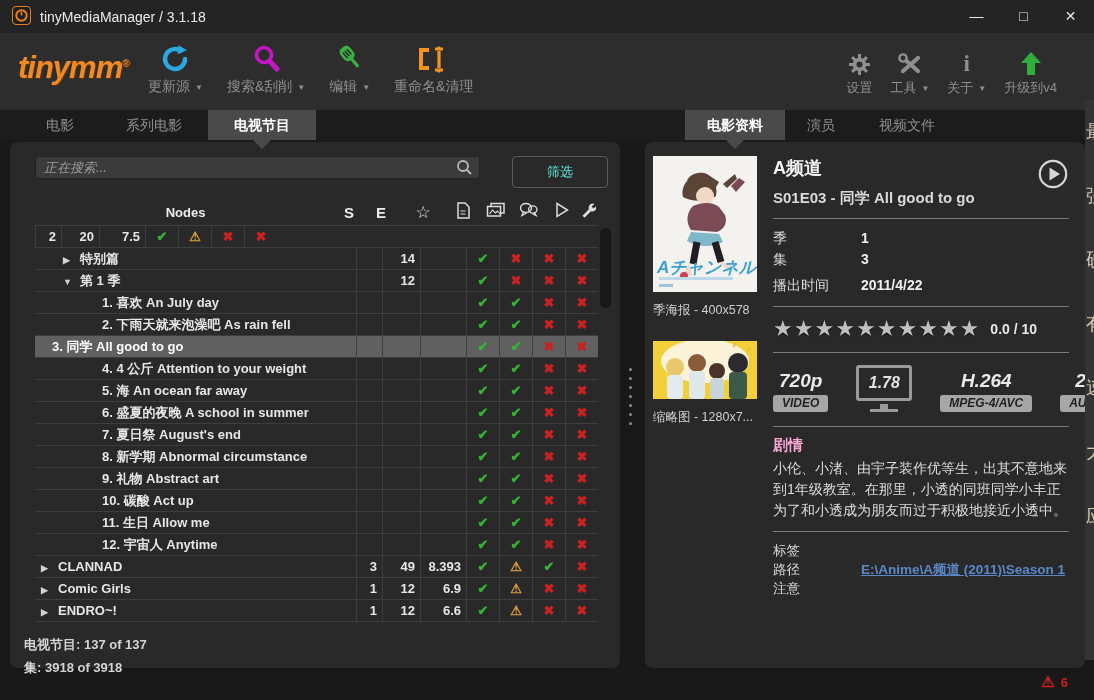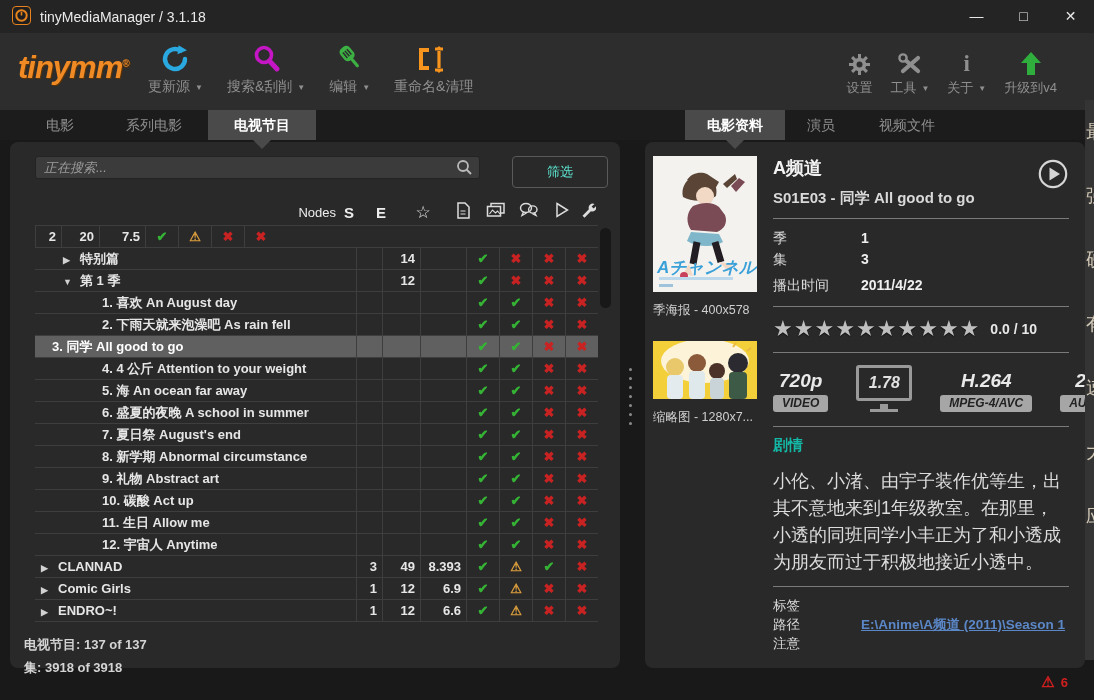--- a/index.html
+++ b/index.html
@@ -49,21 +49,21 @@
   .search-ic { position:absolute; right:7px; top:3px; }
   .filter-btn { width:96px; height:32px; border:1px solid #5a5a5a; border-radius:4px; background:transparent; color:#5eead4; font-size:13px; }
 
   
   .table { margin:11px 22px 0 25px; }
   .thead, .trow { display:flex; align-items:center; }
   .thead { height:26px; color:#ececec; }
   .c-name { flex:1; overflow:hidden; white-space:nowrap; }
   .c-s { width:26px; } .c-e { width:38px; } .c-r { width:46px; }
   .c-i { width:33px; }
-  .thead .c-name { text-align:right; font-weight:normal; font-size:13px; }
+  .thead .c-name { text-align:center; font-weight:bold; font-size:13px; }
   .thead .c-s, .thead .c-e { font-weight:bold; font-size:15px; text-align:center; }
   .thead .c-r, .thead .c-i { text-align:center; }
   .thead .c-r { font-size:17px; color:#e0e0e0; }
   .thead .c-w { width:20px; text-align:center; }
   .tbody { border-top:1px solid #3e3e3e; }
   .trow { height:22px; border-bottom:1px solid #3e3e3e; font-size:13px; font-weight:bold; color:#e6e6e6; }
   .trow.selected { background:#606060; color:#fff; }
   .trow .c-s, .trow .c-e, .trow .c-r { text-align:right; padding-right:5px; border-left:1px solid #3e3e3e; height:100%; line-height:21px; }
   .trow .c-i { text-align:center; border-left:1px solid #3e3e3e; height:100%; line-height:21px; font-size:13px; }
   .exp { display:inline-block; width:17px; font-size:9px; color:#d2d2d2; }
@@ -96,22 +96,22 @@
   .rating-row { display:flex; align-items:center; margin:2px 0; }
   .star { font-size:22px; color:#bfbfbf; letter-spacing:1px; text-shadow:0 1px 1px #111; }
   .rating-val { margin-left:10px; font-size:14px; font-weight:bold; color:#e8e8e8; }
   .media-row { display:flex; align-items:flex-end; gap:28px; padding:3px 0 4px; }
   .m-item { display:flex; flex-direction:column; align-items:center; gap:3px; }
   .m-val { font-style:italic; font-weight:bold; font-size:19px; color:#e9e9e9; }
   .m-badge { background:#a6a6a6; color:#222; font-style:italic; font-weight:bold; font-size:12px; padding:0 9px; border-radius:3px; line-height:17px; white-space:nowrap; }
   .monitor { width:56px; height:36px; border:3px solid #9a9a9a; border-radius:3px; display:flex; align-items:center; justify-content:center; font-weight:bold; font-style:italic; font-size:16px; color:#e2e2e2; }
   .m-stand1 { width:8px; height:5px; background:#9a9a9a; margin:0 auto; }
   .m-stand2 { width:28px; height:3px; background:#9a9a9a; margin:0 auto; }
-  .plot-h { font-size:15px; font-weight:bold; color:#14b8a6; margin:1px 0 13px; }
-  .plot-t { font-size:18px; color:#dcdcdc; line-height:1.5; }
+  .plot-h { font-size:15px; font-weight:bold; color:#f9a8d4; margin:1px 0 3px; }
+  .plot-t { font-size:14px; color:#dcdcdc; line-height:1.5; }
   .mrow { display:flex; font-size:13.5px; line-height:19px; color:#d9d9d9; }
   .mrow .ml { width:88px; }
   .mrow a { color:#5b87c7; font-weight:bold; }
 
   
   .edge { position:absolute; right:0; top:100px; width:9px; height:560px; background:#343434; overflow:hidden; }
   .edge span { display:block; font-size:19px; color:#d2c8b6; height:64px; line-height:64px; margin-left:1px; white-space:nowrap; }
 
   .alert { position:absolute; right:26px; bottom:9px; display:flex; align-items:center; gap:6px; color:#cf1f1f; font-weight:bold; font-size:13px; }
   .alert .tri { font-size:15px; }
@@ -344,21 +344,21 @@
             <div class="c-name" style="padding-left:28px"><span class="exp">▼</span><span>第 1 季</span></div>
             <div class="c-s"></div>
             <div class="c-e">12</div>
             <div class="c-r"></div>
             <div class="c-i st-check">✔</div>
             <div class="c-i st-x">✖</div>
             <div class="c-i st-x">✖</div>
             <div class="c-i st-x">✖</div>
           </div>
           <div class="trow">
-            <div class="c-name" style="padding-left:50px"><span class="exp"></span><span>1. 喜欢 An August day</span></div>
+            <div class="c-name" style="padding-left:50px"><span class="exp"></span><span>1. 喜欢 An July day</span></div>
             <div class="c-s"></div>
             <div class="c-e"></div>
             <div class="c-r"></div>
             <div class="c-i st-check">✔</div>
             <div class="c-i st-check">✔</div>
             <div class="c-i st-x">✖</div>
             <div class="c-i st-x">✖</div>
           </div>
           <div class="trow">
             <div class="c-name" style="padding-left:50px"><span class="exp"></span><span>2. 下雨天就来泡澡吧 As rain fell</span></div>

